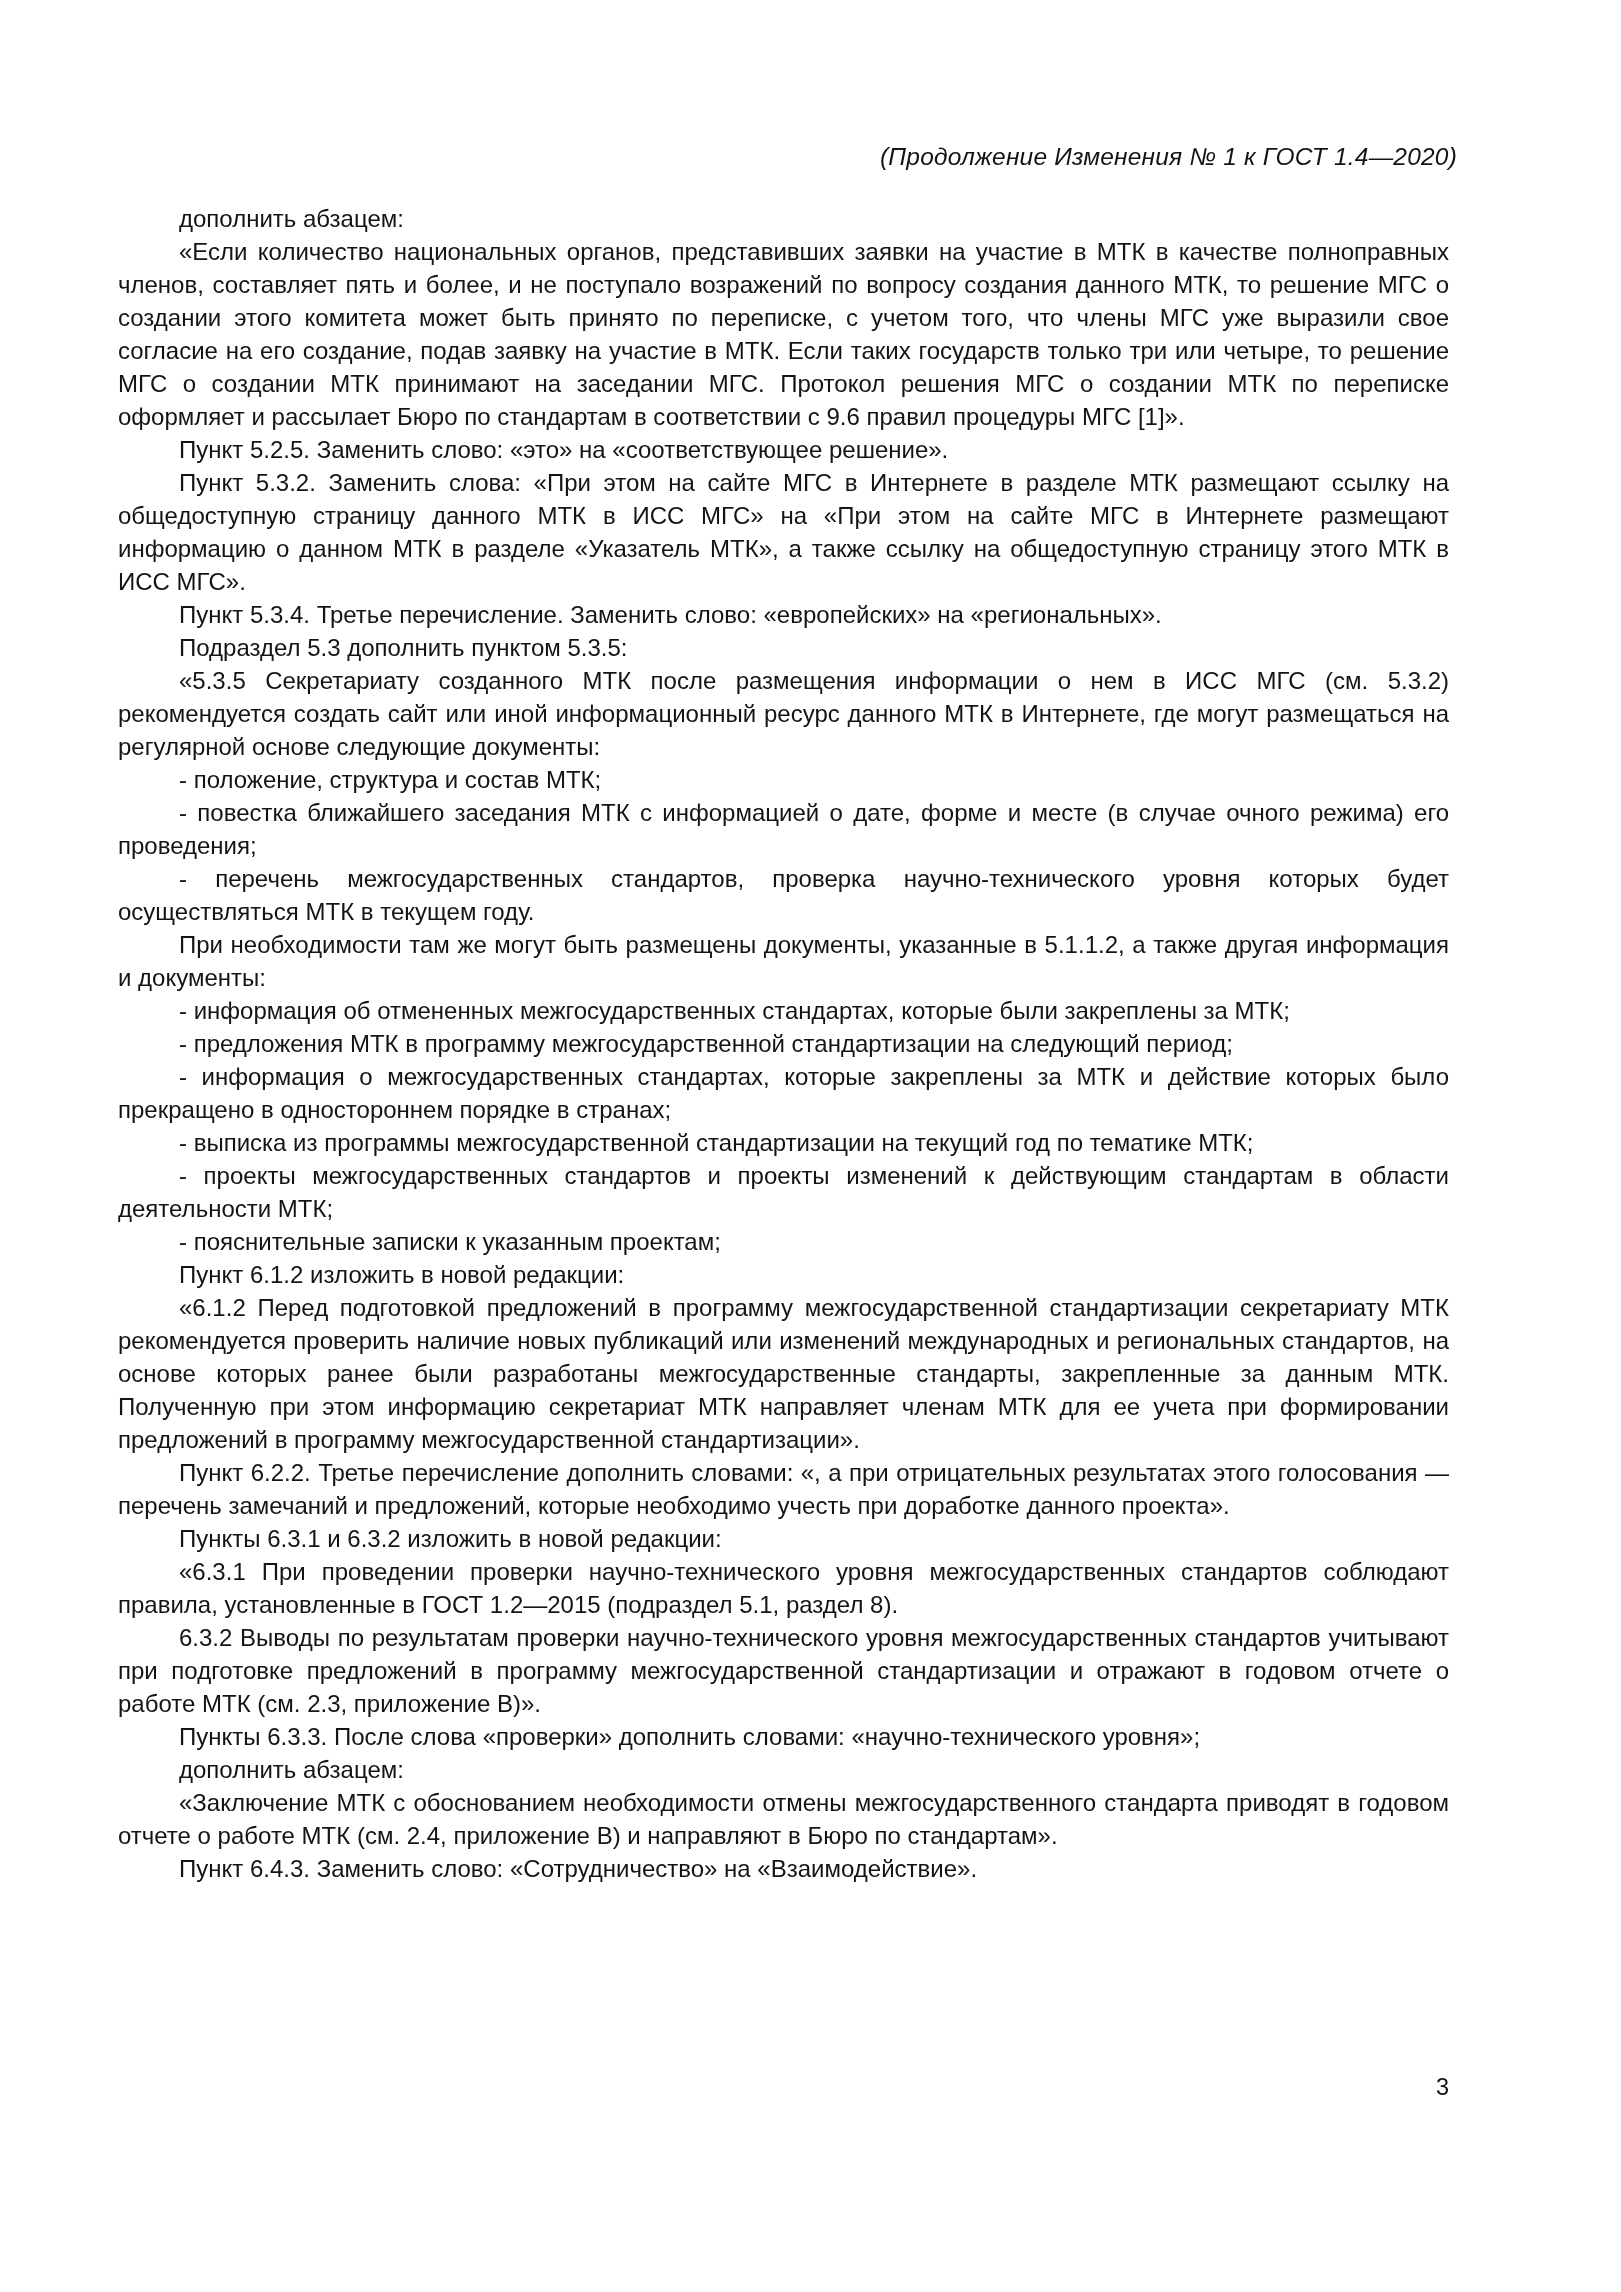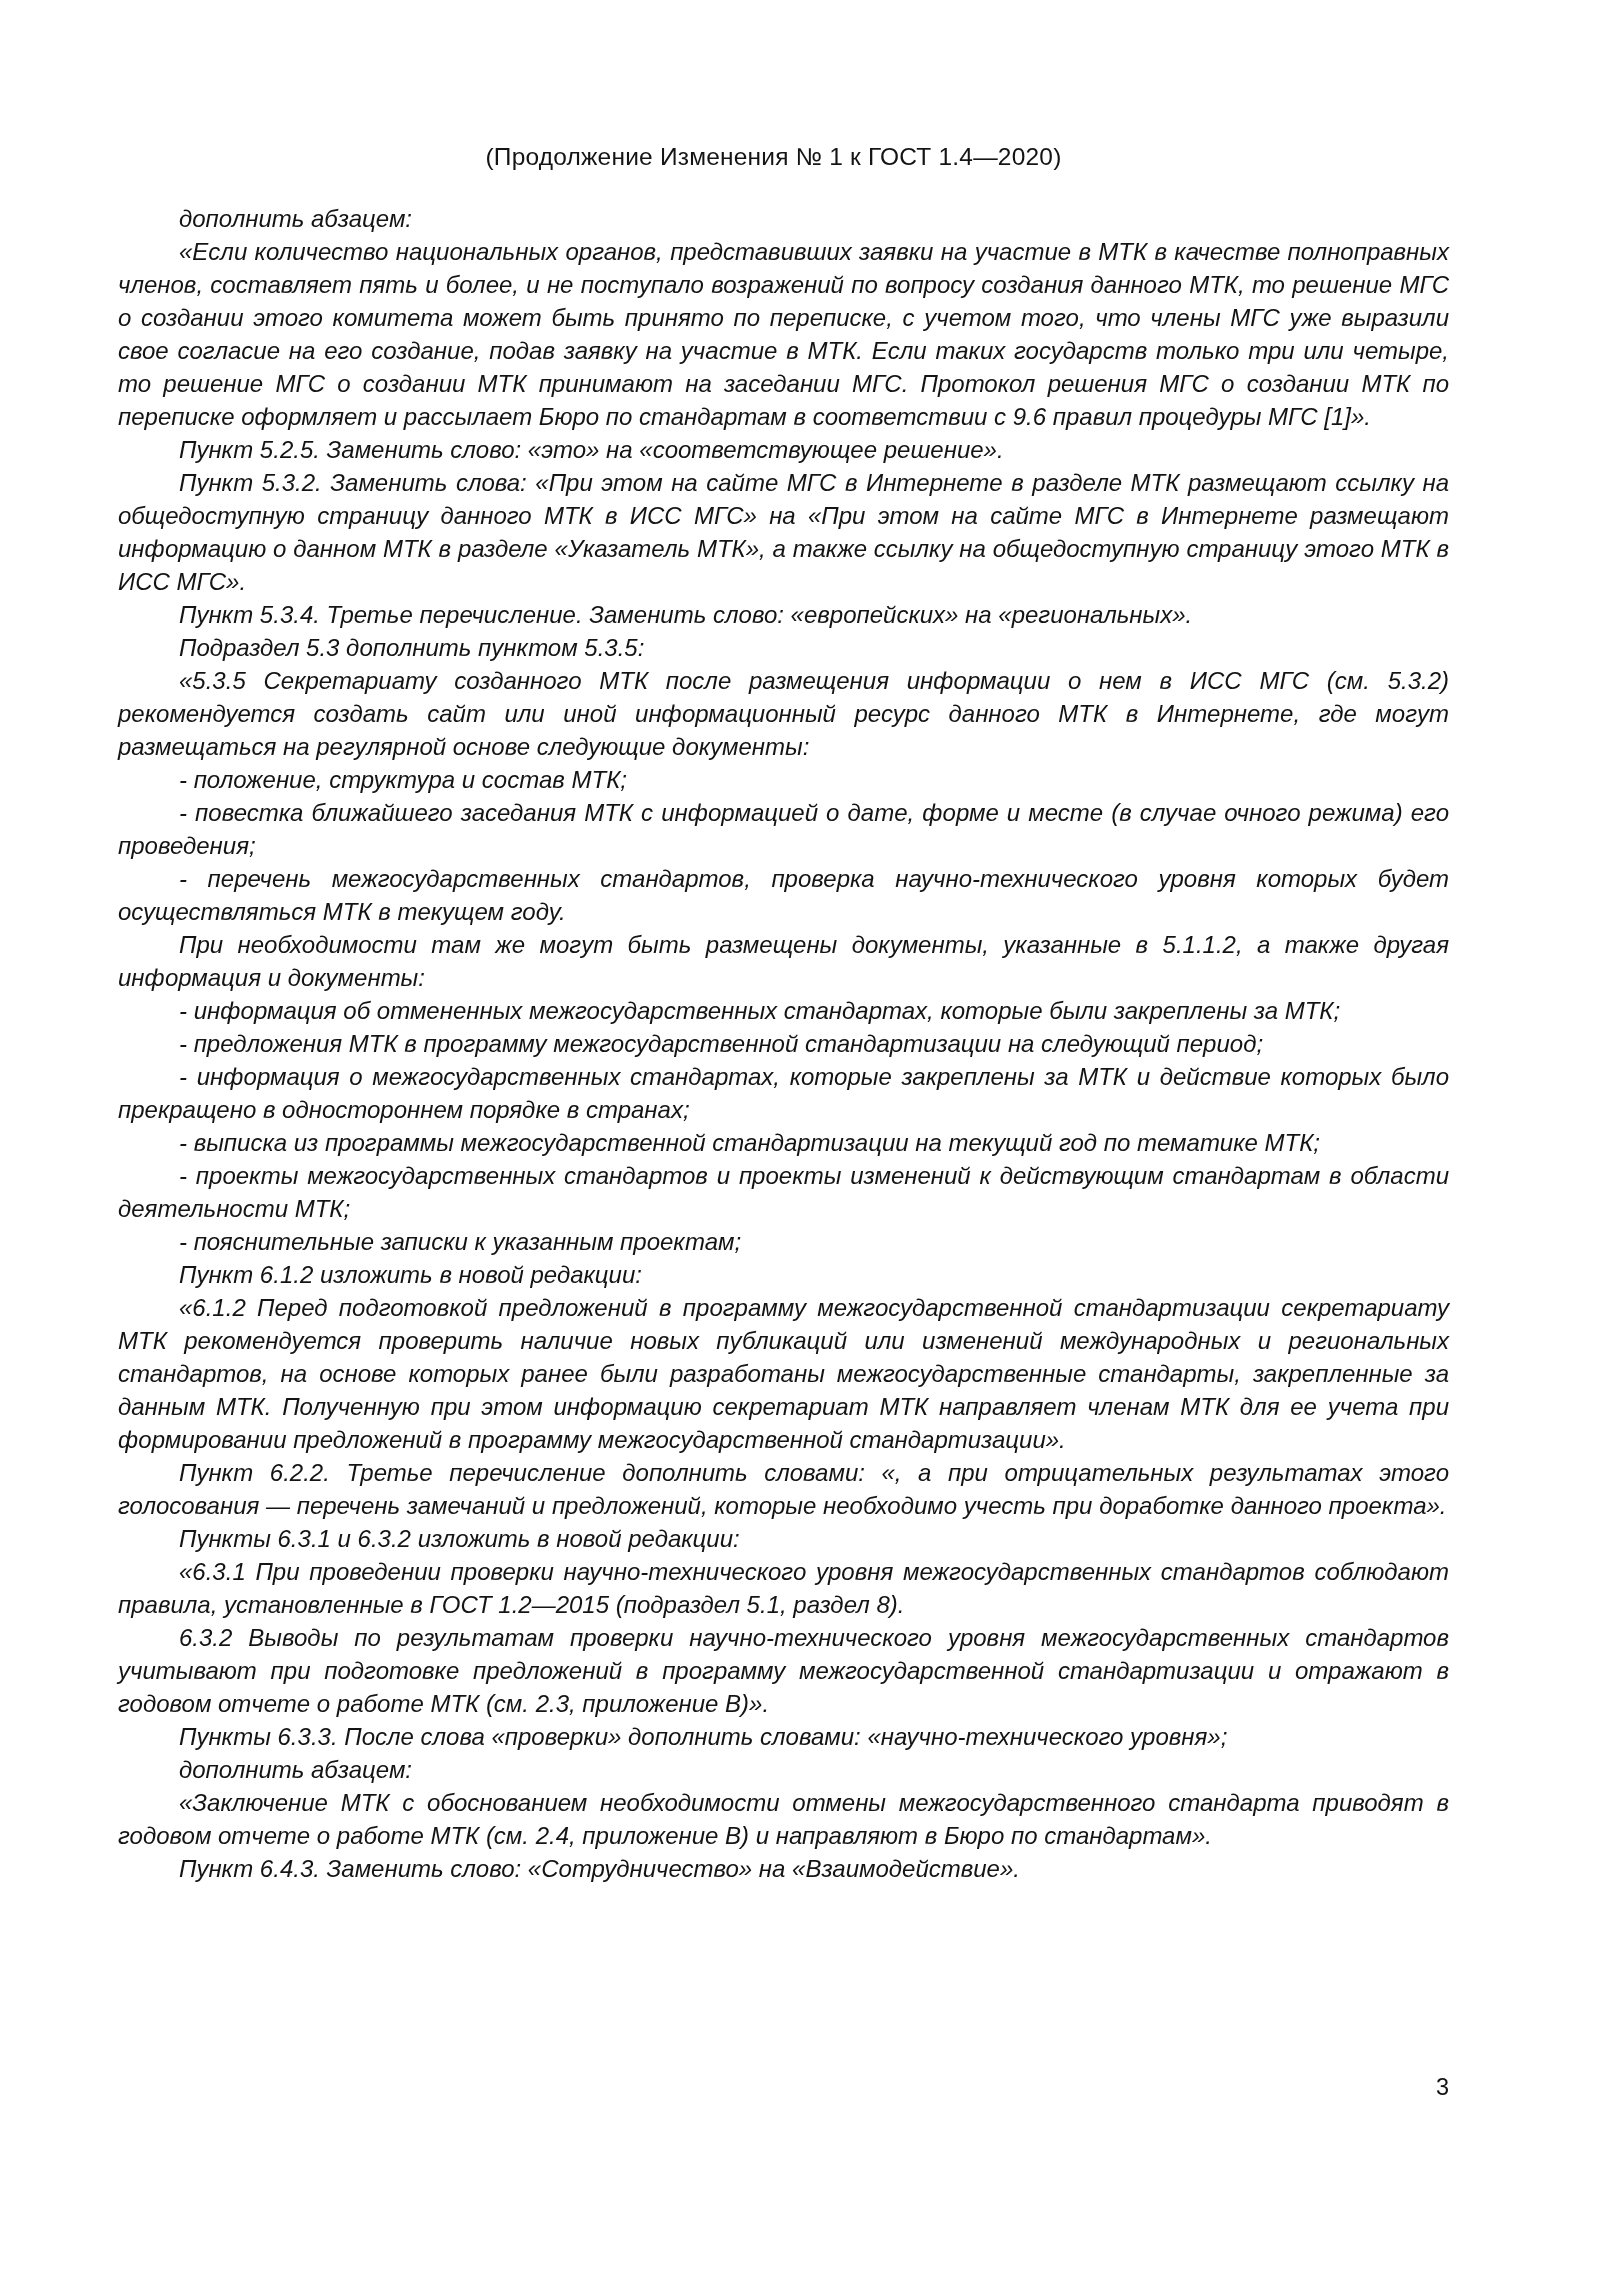--- a/index.html
+++ b/index.html
@@ -12,37 +12,37 @@
     width: 1621px;
     height: 2293px;
     background: #ffffff;
     font-family: "Liberation Sans", sans-serif;
     color: #141414;
     overflow: hidden;
   }
   .running-header {
     position: absolute;
     top: 143px;
-    left: 108px;
+    left: 126px;
     width: 1331px;
-    text-align: center;
+    text-align: right;
     font-size: 24.5px;
+    font-style: italic;
     font-weight: 400;
     letter-spacing: 0.2px;
     white-space: nowrap;
   }
   .doc-body {
     position: absolute;
     top: 202px;
     left: 118px;
     width: 1331px;
     font-size: 24px;
     line-height: 33px;
     text-align: justify;
-    font-style: italic;
   }
   .para {
     margin: 0;
     padding: 0;
     text-indent: 61px;
   }
   .page-number {
     position: absolute;
     top: 2074px;
     left: 118px;

